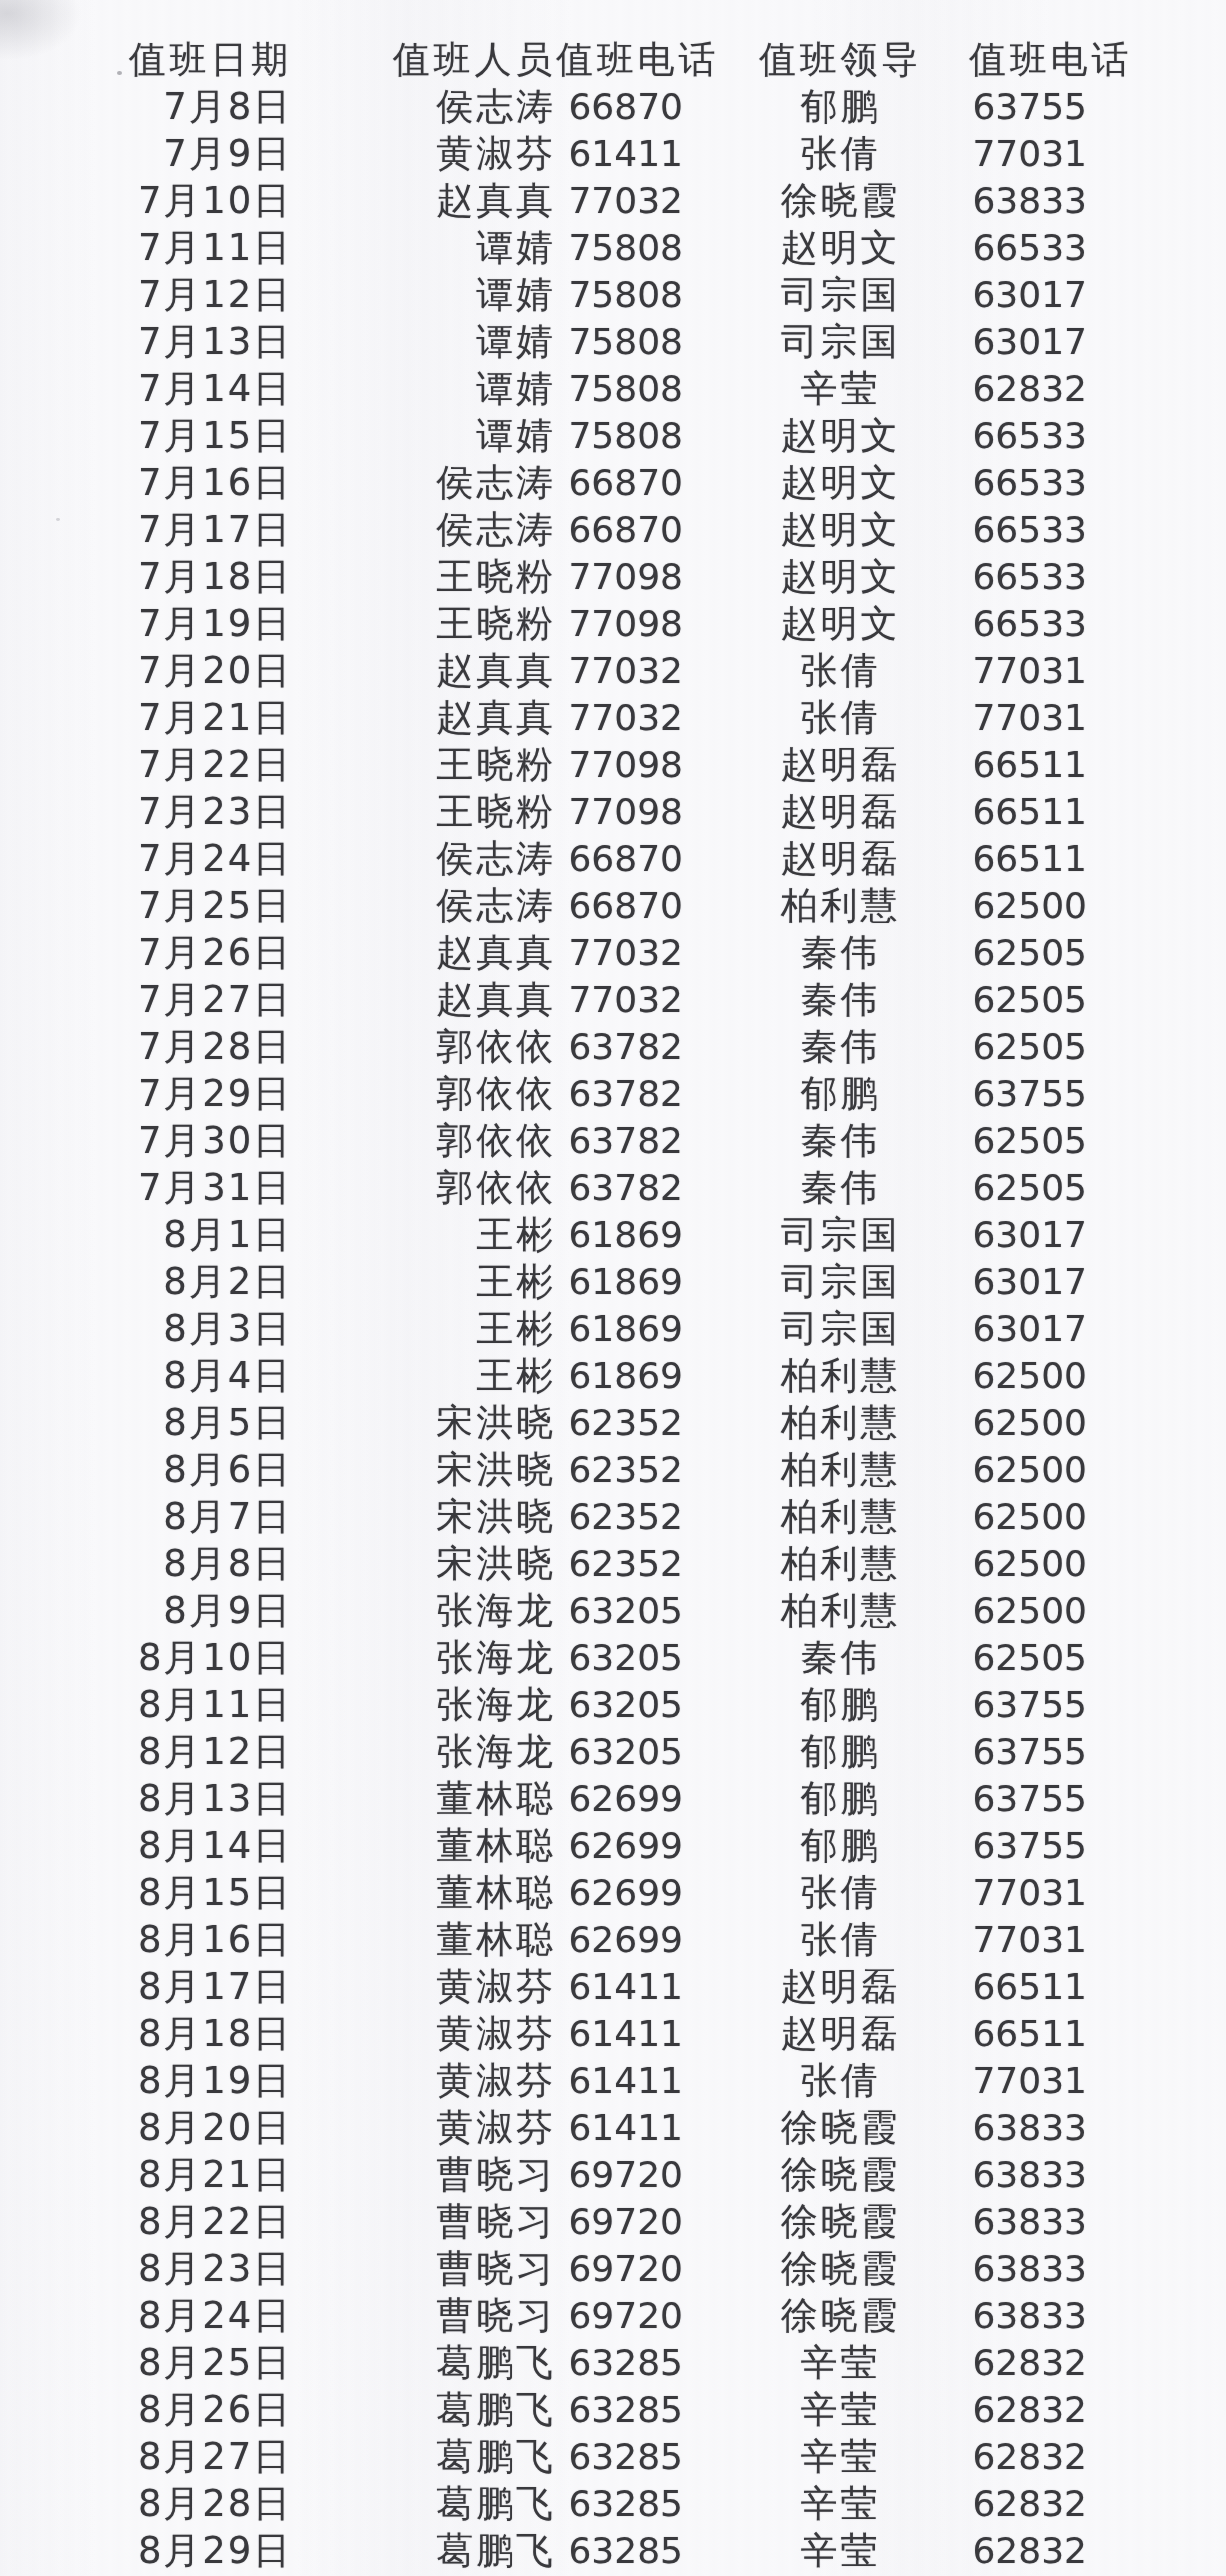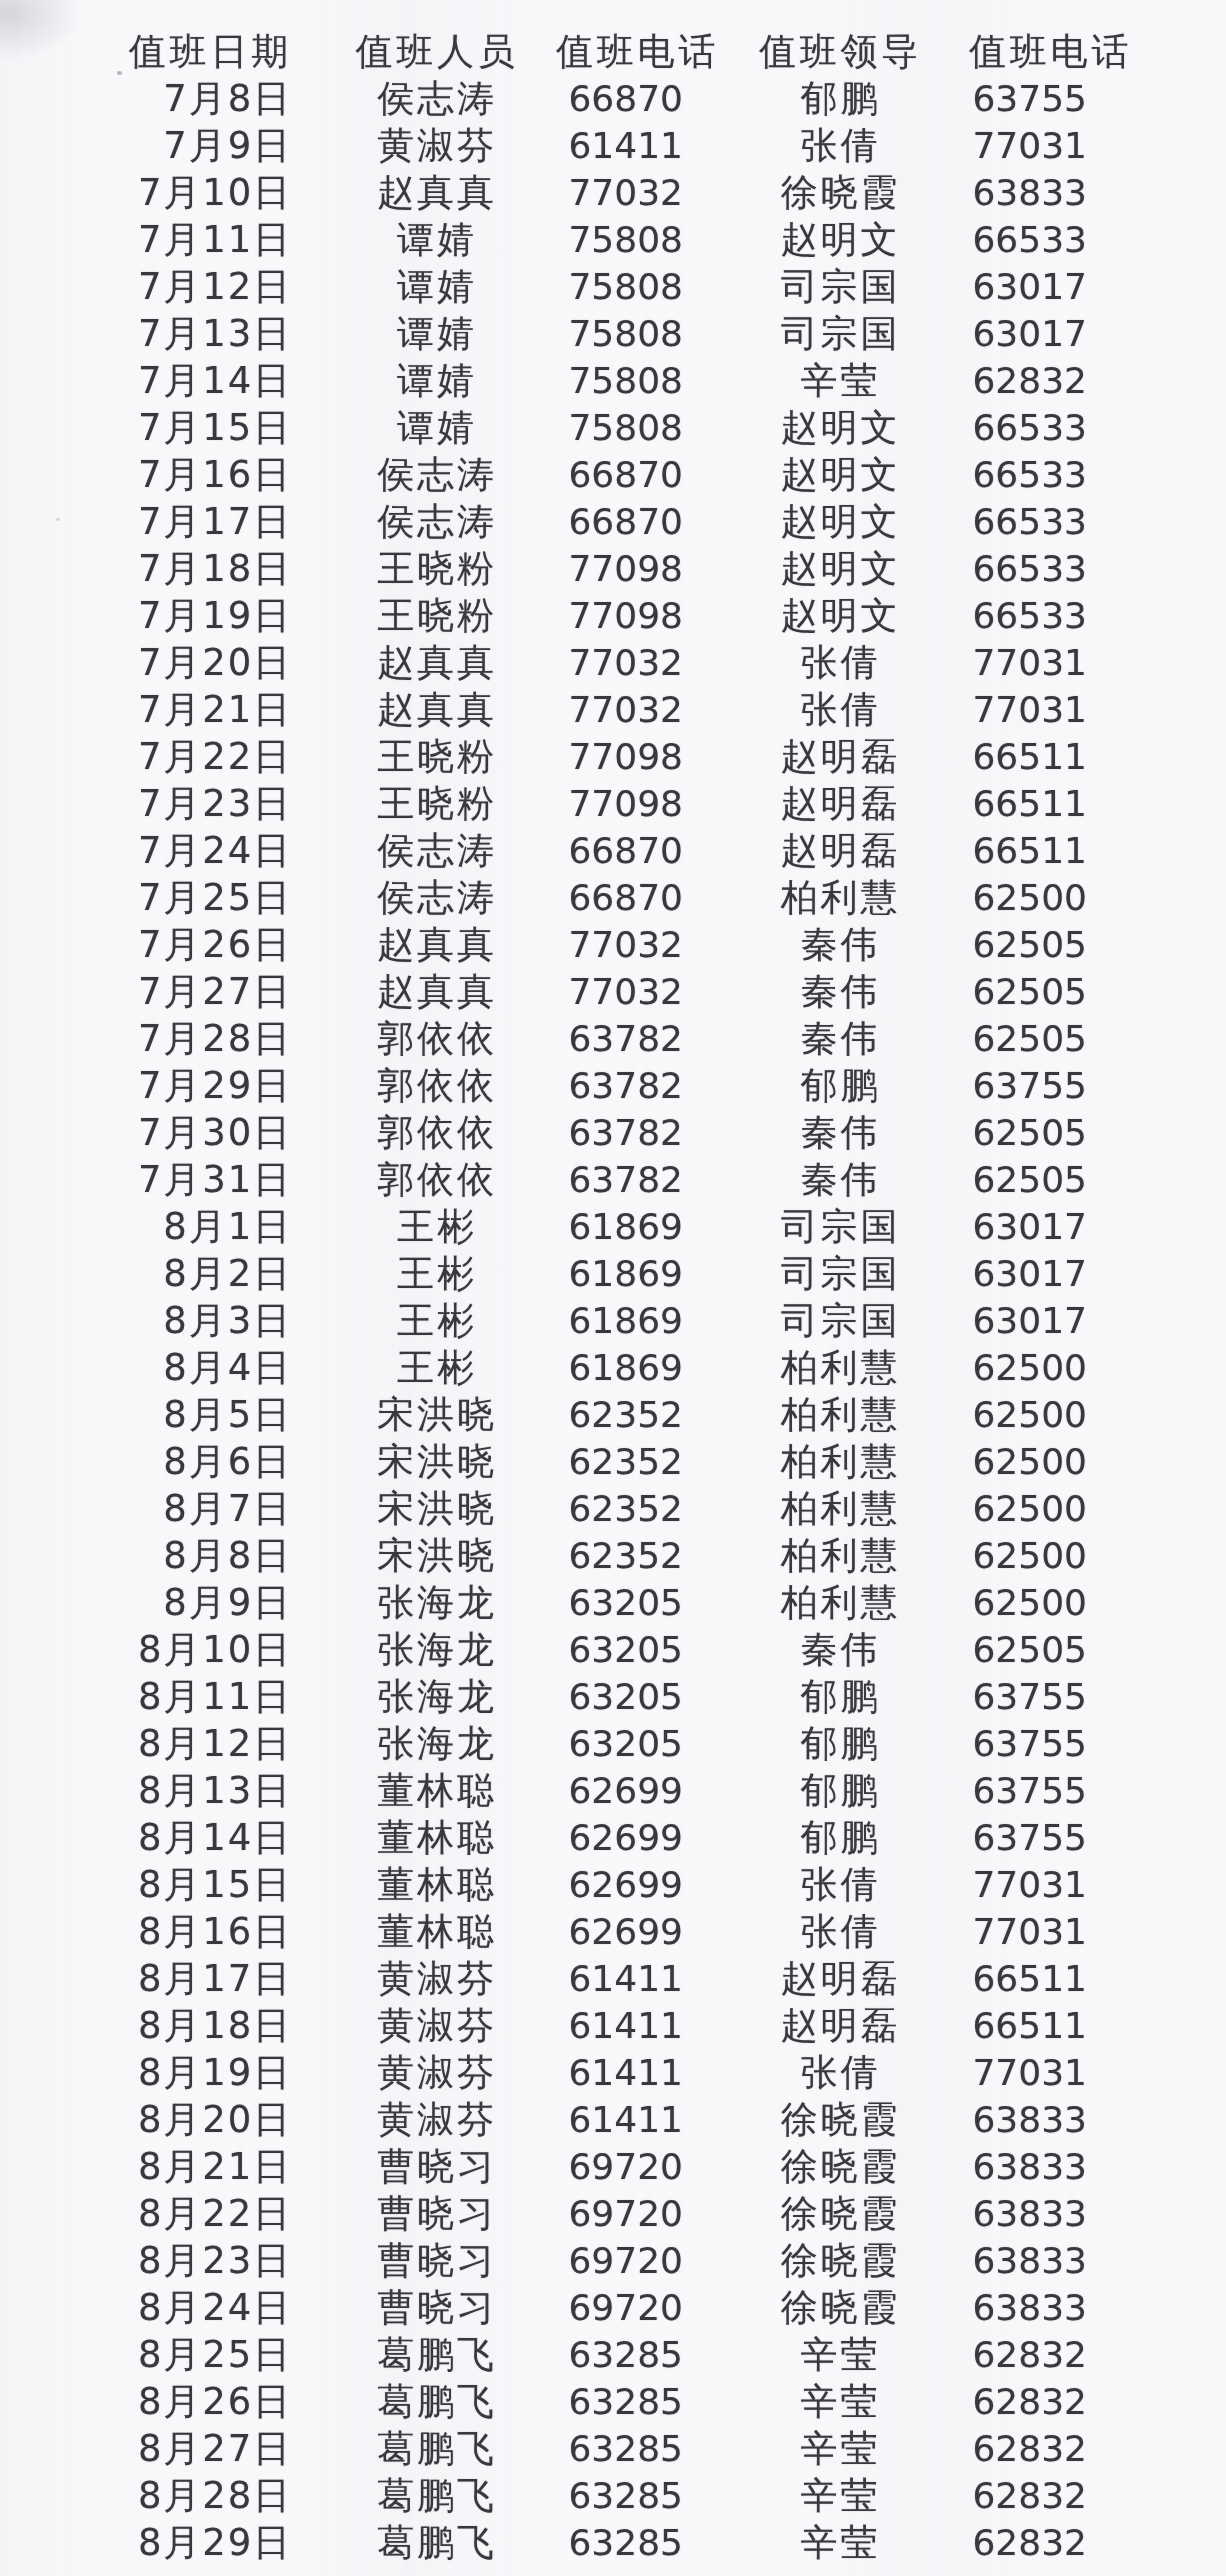--- a/index.html
+++ b/index.html
@@ -31,39 +31,39 @@
   .speck {
     position: absolute;
     border-radius: 50%;
     background: rgba(90,90,100,0.45);
   }
   .speck.s1 { left: 117px; top: 71px;  width: 4.8px; height: 3.8px; }
   .speck.s2 { left: 56px;  top: 518px; width: 3.8px; height: 2.9px; opacity: .5; }
   .roster {
     position: absolute;
     left: 0;
-    top: 4px;
+    top: 12px;
     width: 1197px;
     padding-top: 24px;
   }
   .row {
     display: grid;
     grid-template-columns: 292px 264px 127px 286px 118px;
     height: 47px;
     align-items: center;
   }
   .cell {
     font-size: 37px;
     line-height: 1;
     white-space: nowrap;
     color: #39393d;
     text-shadow: 0 0 1.2px rgba(55,55,62,0.40);
   }
   .cell.date   { text-align: right; letter-spacing: 1.9px; }
-  .cell.name   { text-align: center;  padding-left: 26px; letter-spacing: 2.9px; }
+  .cell.name   { text-align: right;  padding-left: 26px; letter-spacing: 2.9px; }
   .cell.phone  { text-align: right; letter-spacing: 0; font-size: 36px; }
   .cell.leader { text-align: center;  padding-left: 29px; letter-spacing: 2.9px; }
   .header-row .cell { letter-spacing: 3.8px; font-size: 37px; }
 </style>
 </head>
 <body>
 
 <div class="page">
   <div class="speck s1"></div>
   <div class="speck s2"></div>

